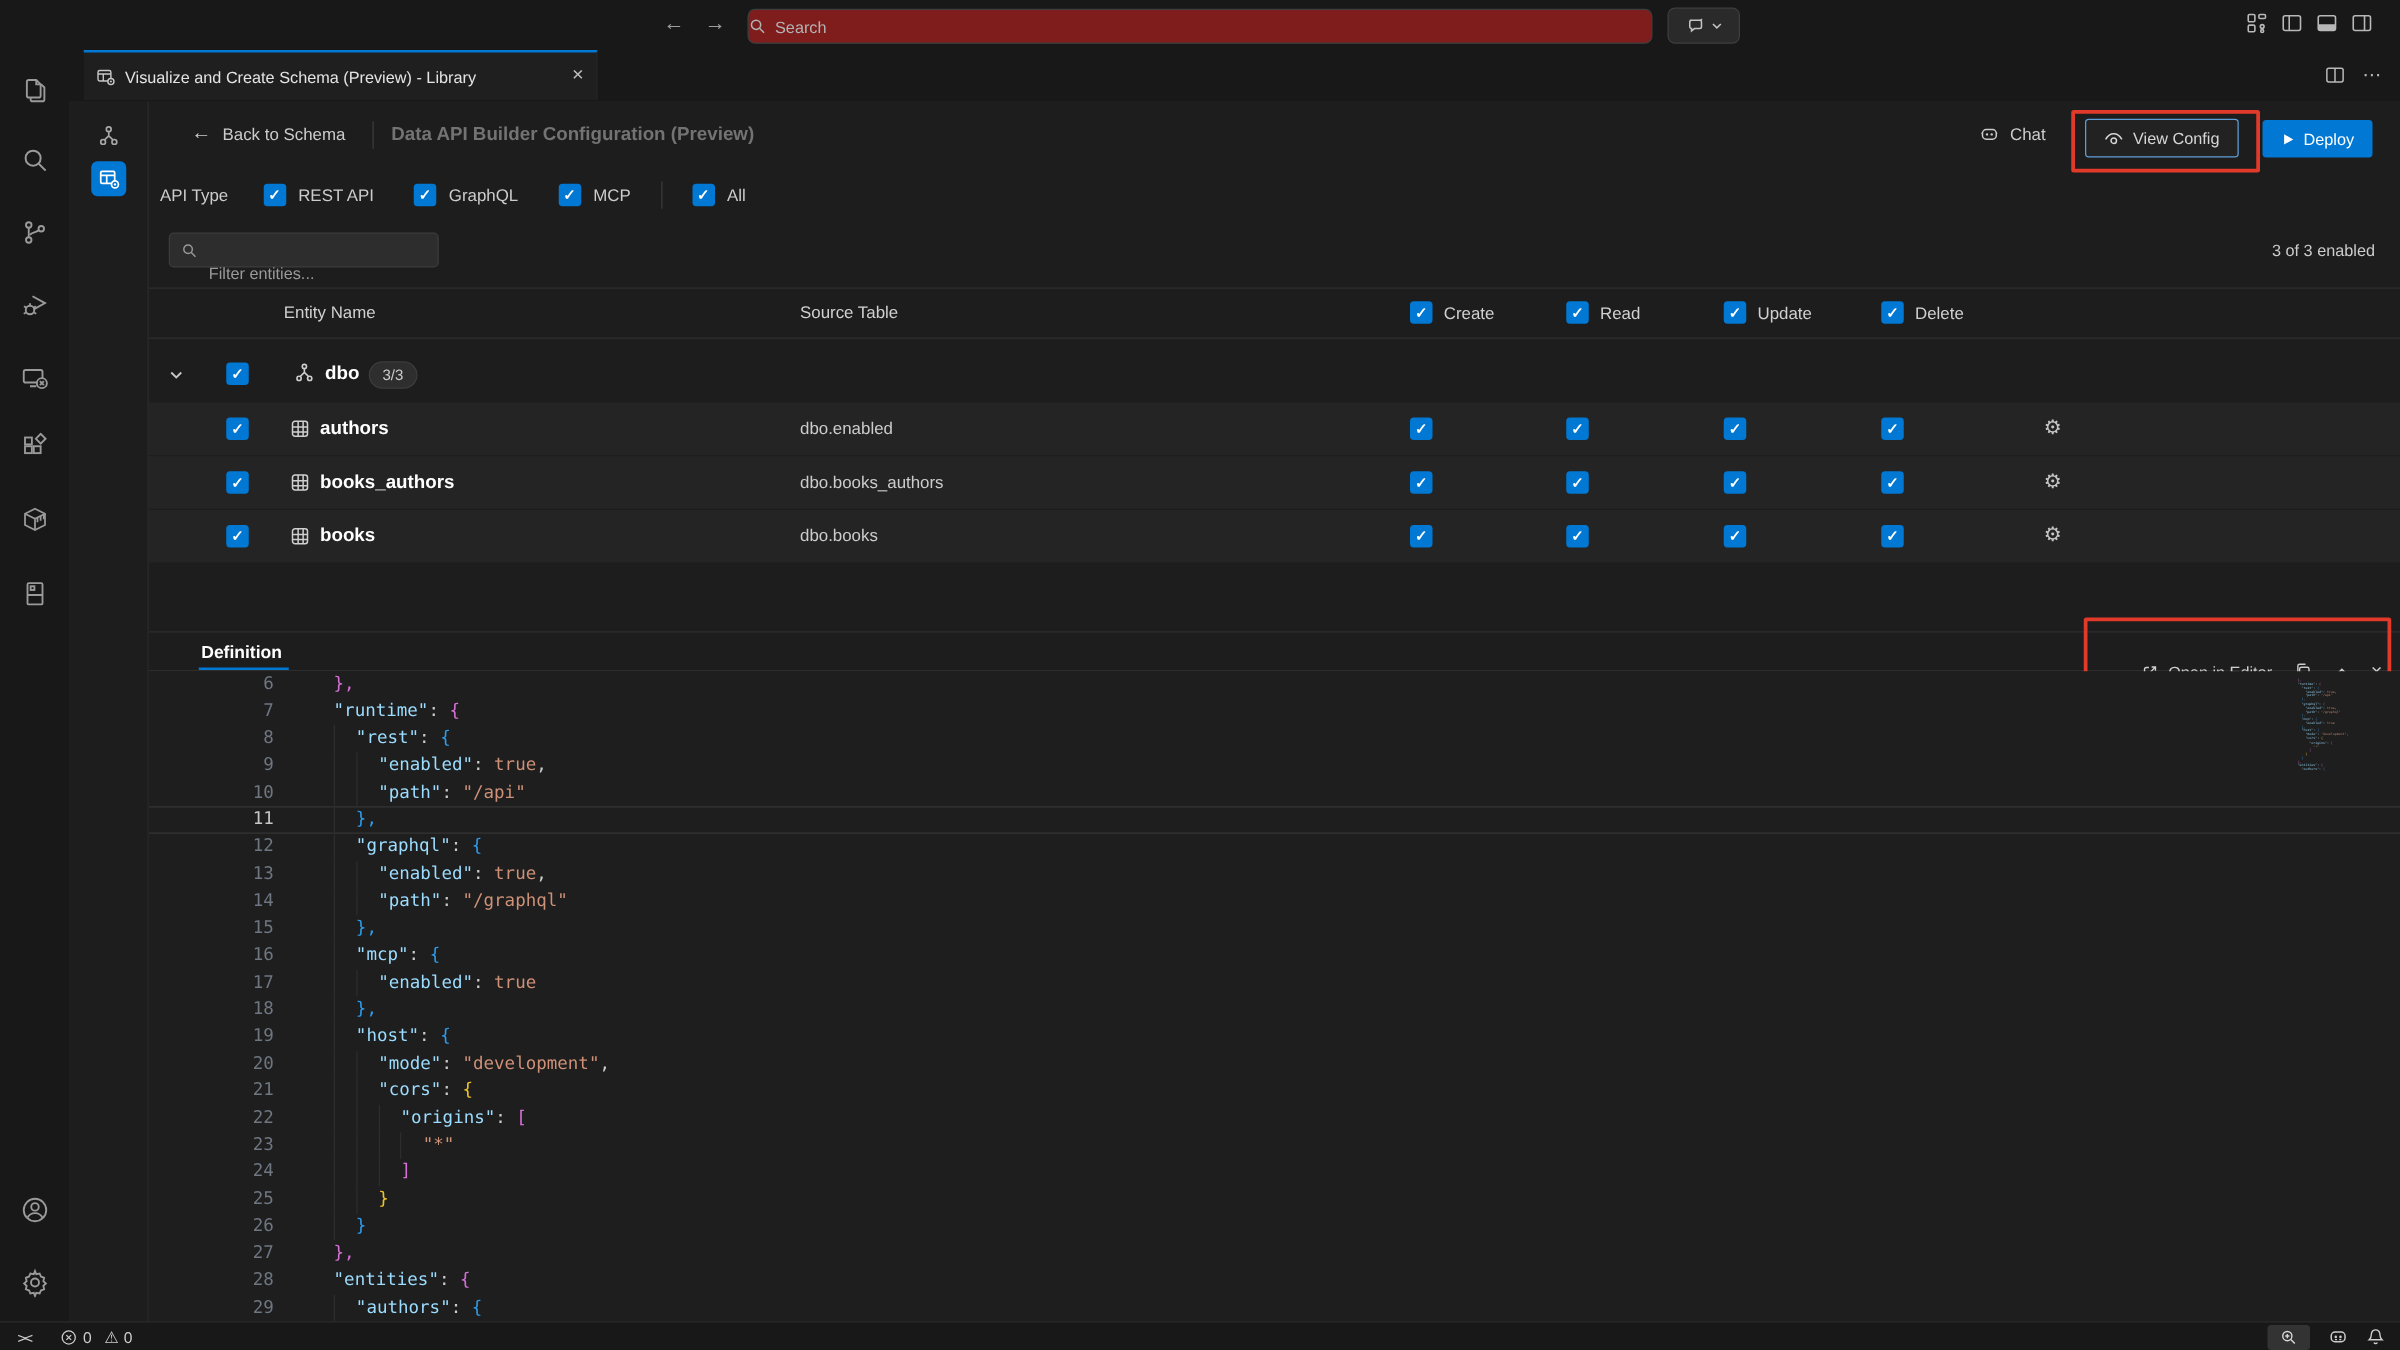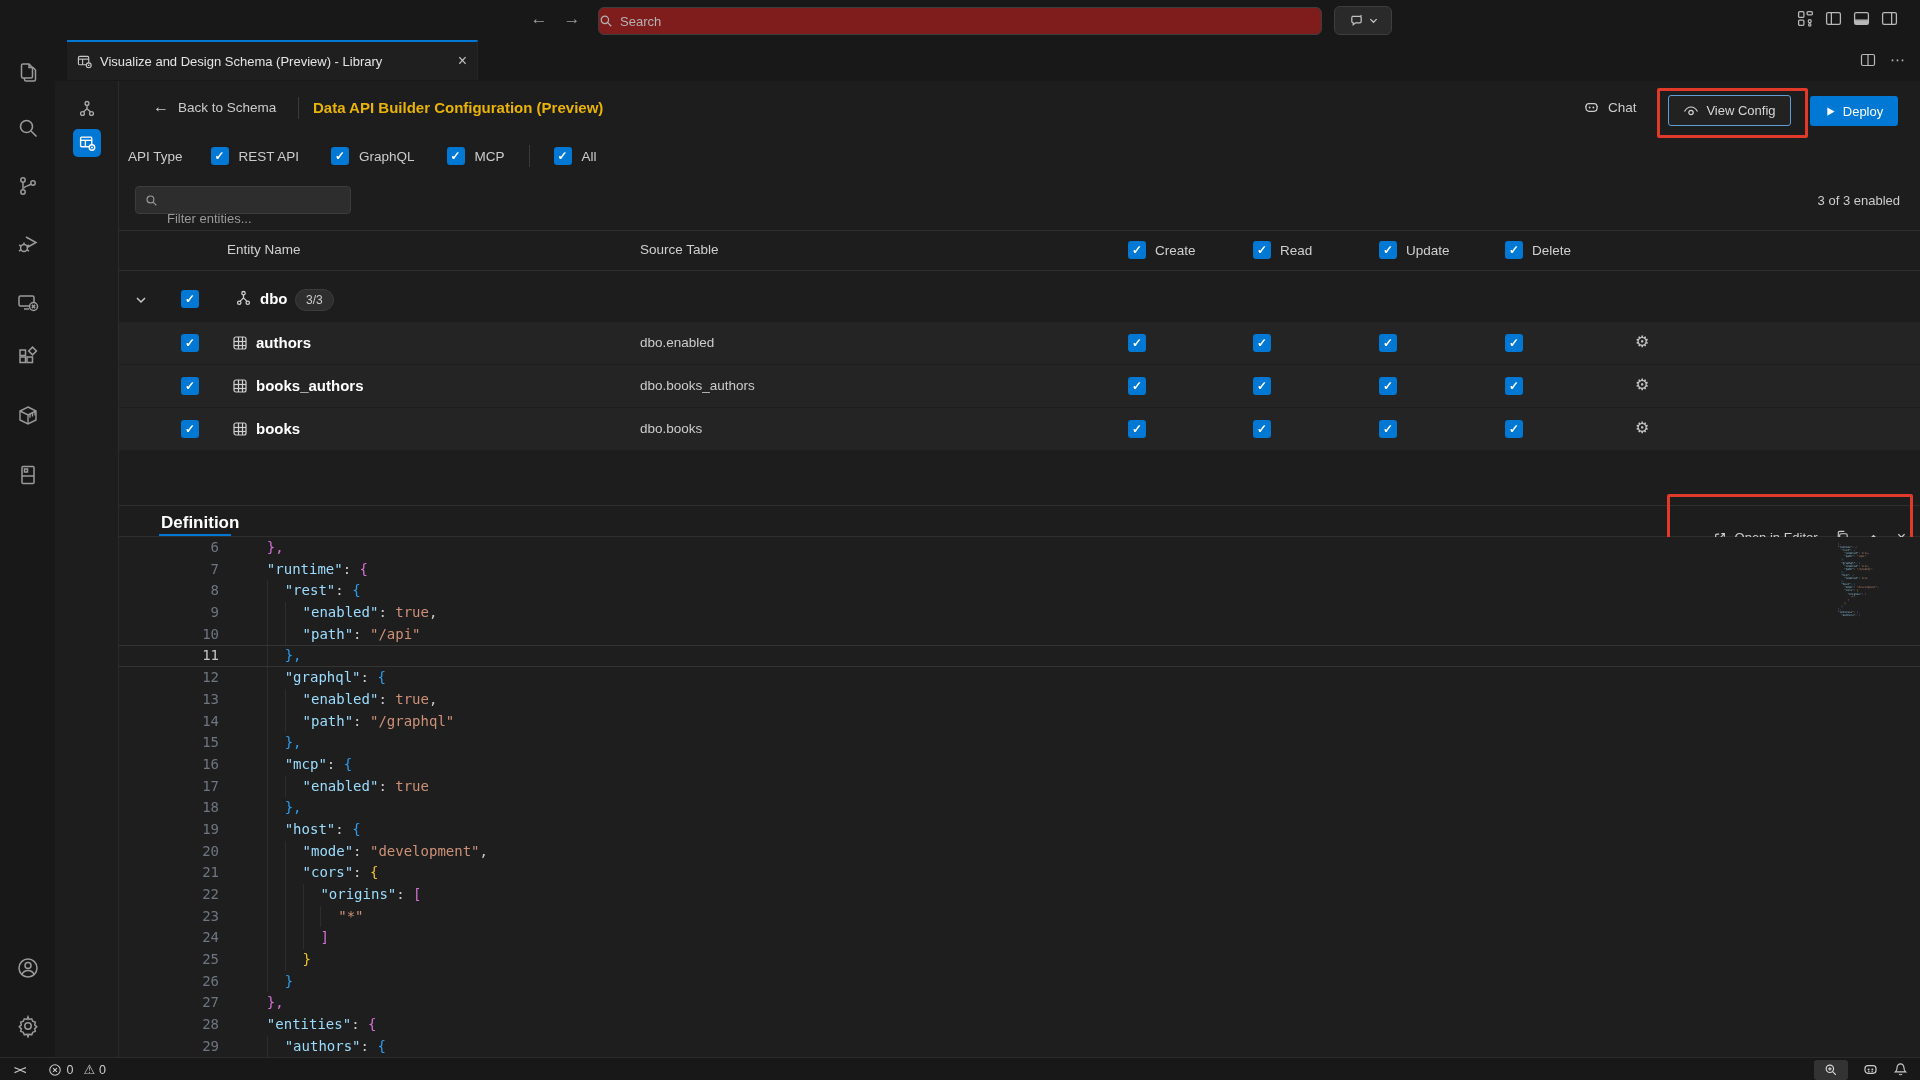--- a/index.html
+++ b/index.html
@@ -26,21 +26,21 @@
   .activitybar{position:absolute;left:0;top:40px;width:55px;height:1017px;background:#181818;}
   .act-icon{position:absolute;left:0;width:55px;height:40px;display:flex;align-items:center;justify-content:center;color:#9a9a9a;}
   
   .webview{position:absolute;left:55px;top:81px;width:1865px;height:976px;background:#1d1d1d;}
   .strip{position:absolute;left:0;top:0;width:63px;height:976px;border-right:1px solid #2b2b2b;}
   .strip-icon{position:absolute;left:18px;width:28px;height:28px;display:flex;align-items:center;justify-content:center;color:#a8a8a8;}
   .strip-icon.selected{background:#0078d4;border-radius:5px;color:#fff;}
   
   .back-link{position:absolute;left:98px;top:17px;display:flex;align-items:center;gap:9px;font-size:13.5px;color:#cccccc;}
   .hdr-divider{position:absolute;left:243px;top:16px;width:1px;height:22px;background:#3c3c3c;}
-  .page-title{position:absolute;left:258px;top:18px;font-size:15px;font-weight:bold;color:#eab308;}
+  .page-title{position:absolute;left:258px;top:18px;font-size:15px;font-weight:bold;color:#737373;}
   .chat-btn{position:absolute;left:1528px;top:18px;display:flex;align-items:center;gap:8px;font-size:13.5px;color:#cccccc;}
   .viewconfig-btn{position:absolute;left:1613px;top:14px;width:123px;height:31px;background:#222222;border:1px solid #5e9dd6;
                   border-radius:3px;display:flex;align-items:center;justify-content:center;gap:7px;font-size:13px;color:#d6d6d6;box-sizing:border-box;}
   .deploy-btn{position:absolute;left:1755px;top:15px;width:88px;height:30px;background:#0078d4;border-radius:3px;
               display:flex;align-items:center;justify-content:center;gap:7px;font-size:13px;color:#ffffff;}
   .annot{position:absolute;border:3px solid #e23a2a;border-radius:2px;pointer-events:none;}
   
   .cb{width:18px;height:18px;background:#0078d4;border-radius:3px;display:flex;align-items:center;justify-content:center;
       color:#fff;font-size:12px;font-weight:bold;flex:none;}
   
@@ -67,21 +67,21 @@
                border:1px solid #3c3c3c;font-size:12px;color:#cccccc;display:flex;align-items:center;}
   .entity-rows{position:absolute;left:64px;top:241px;width:1801px;}
   .entity-row{position:relative;width:1801px;height:42px;background:#242424;margin-bottom:1px;}
   .row-cb{position:absolute;left:62px;top:12px;}
   .row-icon{position:absolute;left:113px;top:13px;color:#d0d0d0;}
   .row-name{position:absolute;left:137px;top:12px;font-size:15px;font-weight:bold;color:#ffffff;}
   .row-source{position:absolute;left:521px;top:13px;font-size:13.5px;color:#cccccc;}
   .row-gear{position:absolute;left:1516px;top:10px;font-size:16px;color:#c5c5c5;}
   
   .def-header{position:absolute;left:64px;top:424px;width:1801px;height:32px;border-top:1px solid #2e2e2e;border-bottom:1px solid #2e2e2e;background:#1d1d1d;box-sizing:border-box;}
-  .def-title{position:absolute;left:42px;top:7px;font-size:17px;font-weight:bold;color:#ffffff;}
+  .def-title{position:absolute;left:42px;top:7px;font-size:14px;font-weight:bold;color:#ffffff;}
   .def-underline{position:absolute;left:40px;bottom:0;width:72px;height:2px;background:#0078d4;}
   .def-actions{position:absolute;right:14px;top:16px;height:31px;display:flex;align-items:center;gap:17px;color:#cccccc;}
   .open-editor{display:flex;align-items:center;gap:8px;font-size:13px;color:#d0d0d0;}
   .def-x{font-size:16px;color:#cccccc;line-height:1;}
   
   .code-area{position:absolute;left:64px;top:456px;width:1801px;height:520px;background:#1e1e1e;overflow:hidden;
              font-family:"DejaVu Sans Mono","Liberation Mono",monospace;font-size:14px;}
   .code-line{position:relative;height:21.7px;line-height:21.7px;white-space:pre;}
   .code-line.active{border-top:1px solid #343434;border-bottom:1px solid #343434;height:19.7px;line-height:19.7px;}
   .ln{position:absolute;left:46px;width:54px;text-align:right;color:#6e7681;}
@@ -167,21 +167,21 @@
     <div class="tab">
       <span>
         <svg width="15" height="15" viewBox="0 0 16 16" fill="none" stroke="#c8c8c8" stroke-width="1.2">
             <rect x="1.5" y="2.5" width="11" height="9" rx="1.5"></rect>
             <line x1="1.5" y1="5.5" x2="12.5" y2="5.5"></line>
             <line x1="6" y1="5.5" x2="6" y2="11.5"></line>
             <circle cx="12.5" cy="12" r="2.6" fill="#1f1f1f" stroke="#c8c8c8"></circle>
             <circle cx="12.5" cy="12" r="0.9" fill="#c8c8c8" stroke="none"></circle>
           </svg>
       </span>
-      <span>Visualize and Design Schema (Preview) - Library</span>
+      <span>Visualize and Create Schema (Preview) - Library</span>
       <span class="tab-close">×</span>
     </div>
     <div class="tabbar-right">
       <span>
           <svg width="16" height="16" viewBox="0 0 16 16" fill="none" stroke="#b8b8b8" stroke-width="1.2">
             <rect x="1.5" y="2.5" width="13" height="11" rx="1.5"></rect>
             <line x1="8" y1="2.5" x2="8" y2="13.5"></line>
           </svg>
         </span>
       <span class="more-glyph">⋯</span>

